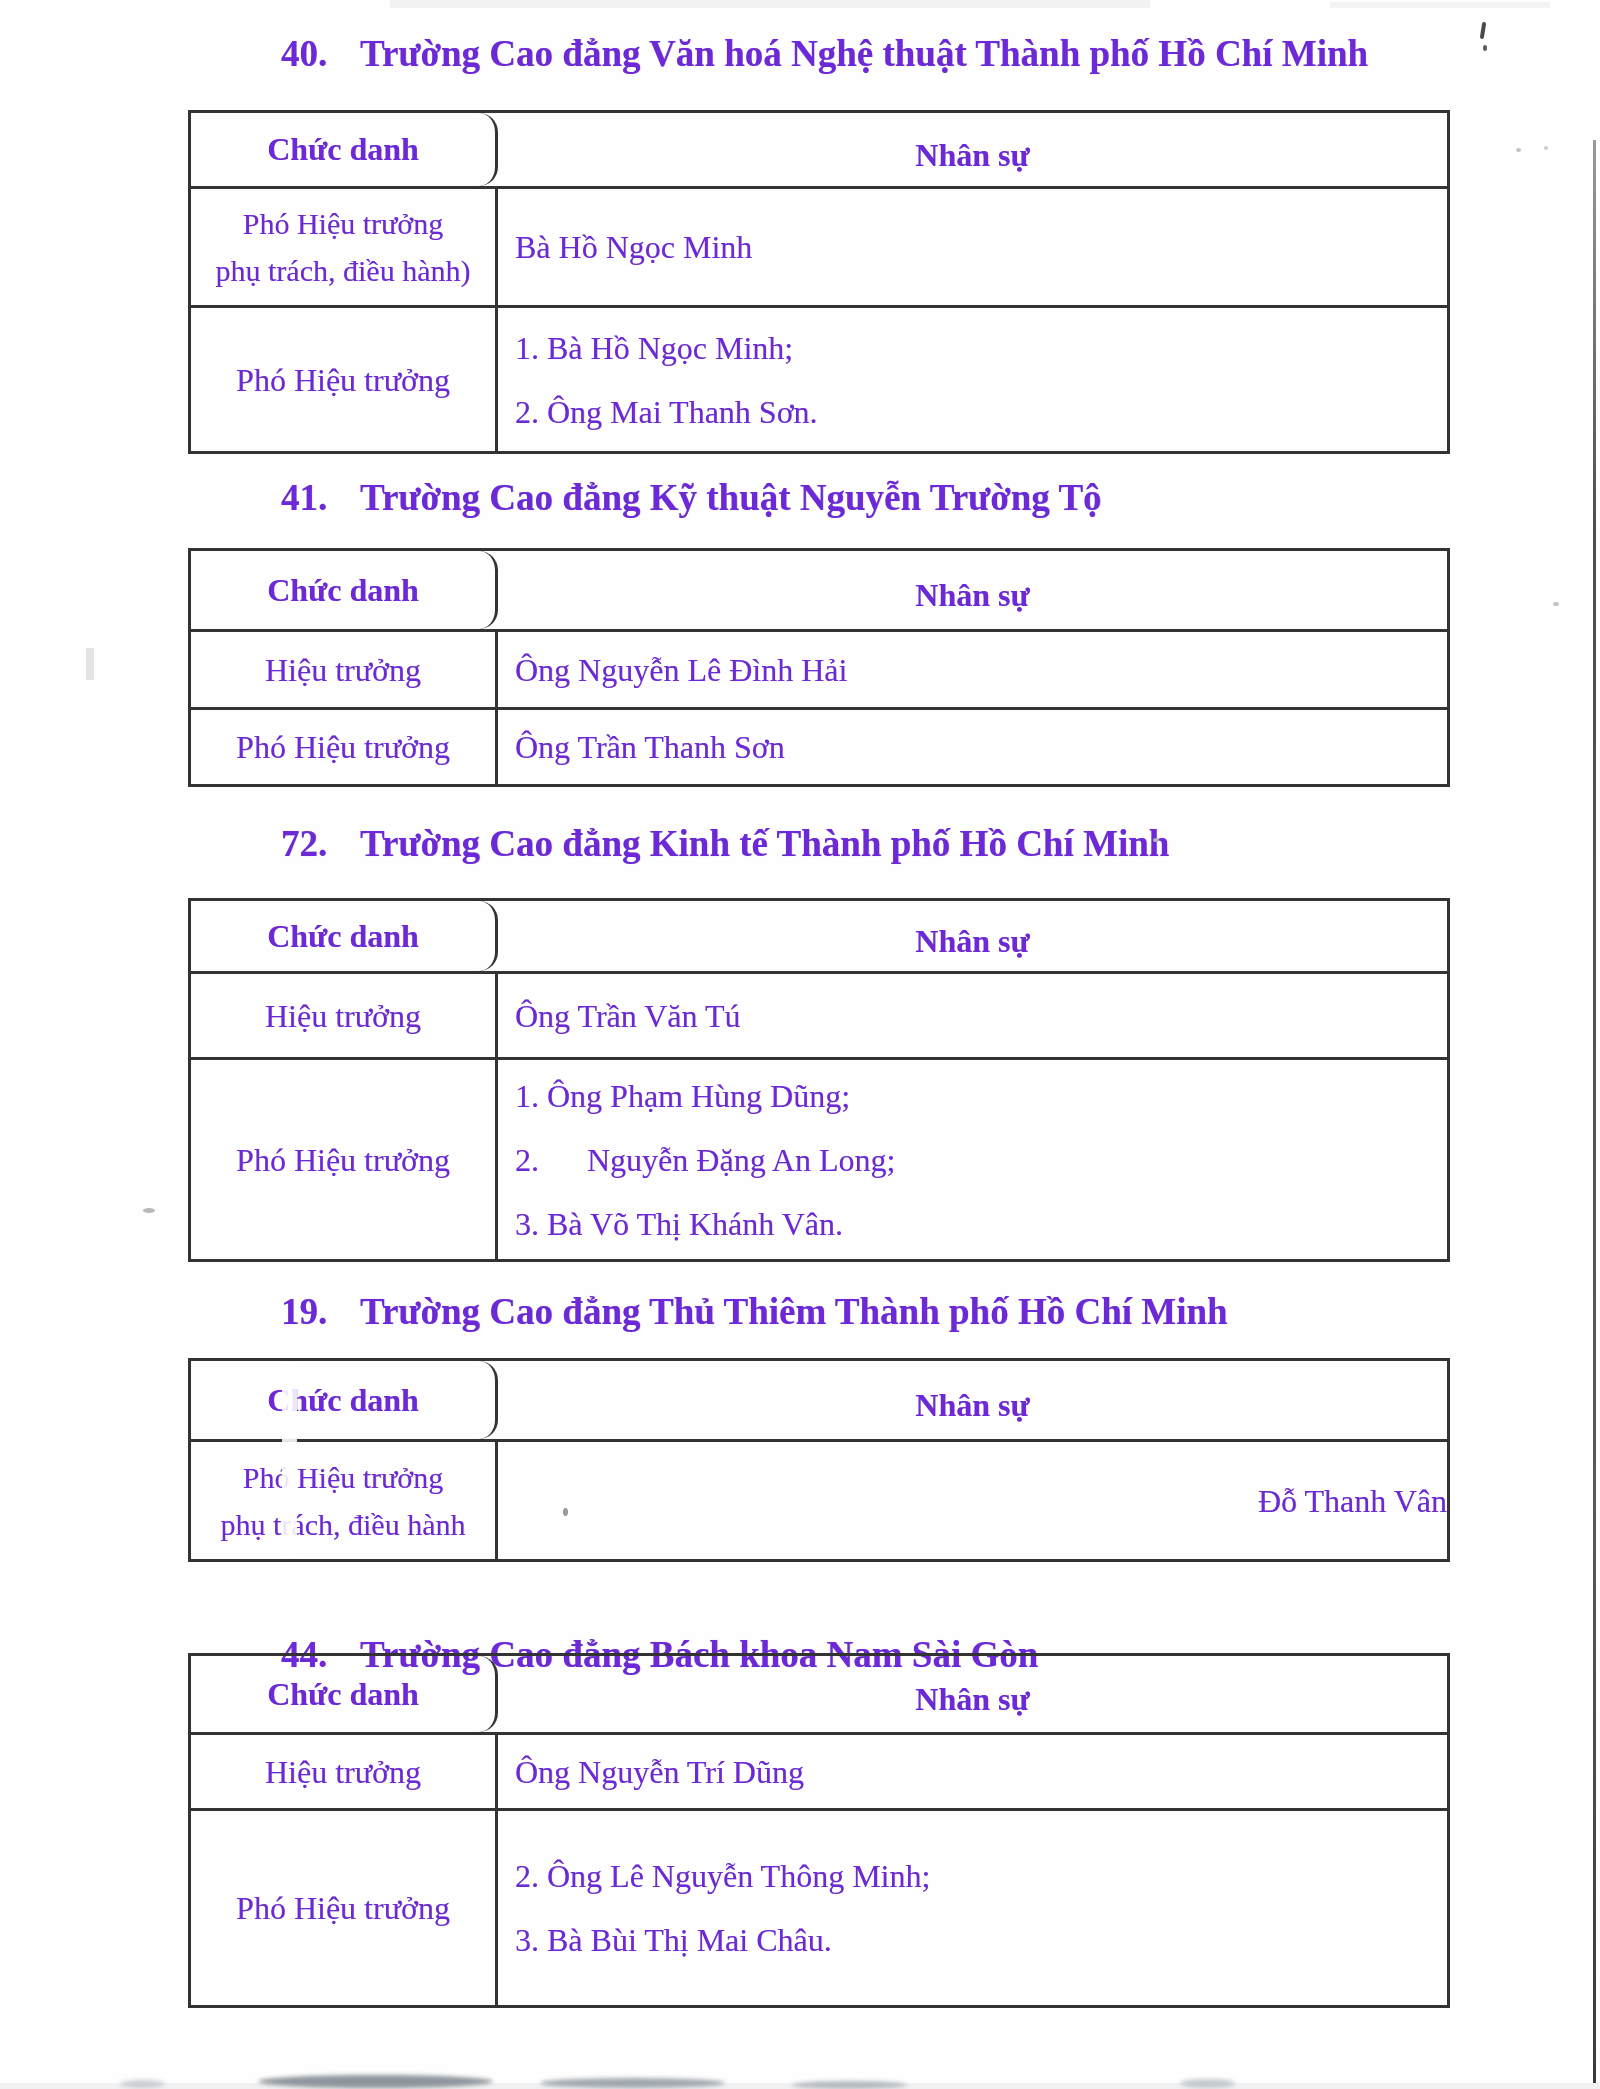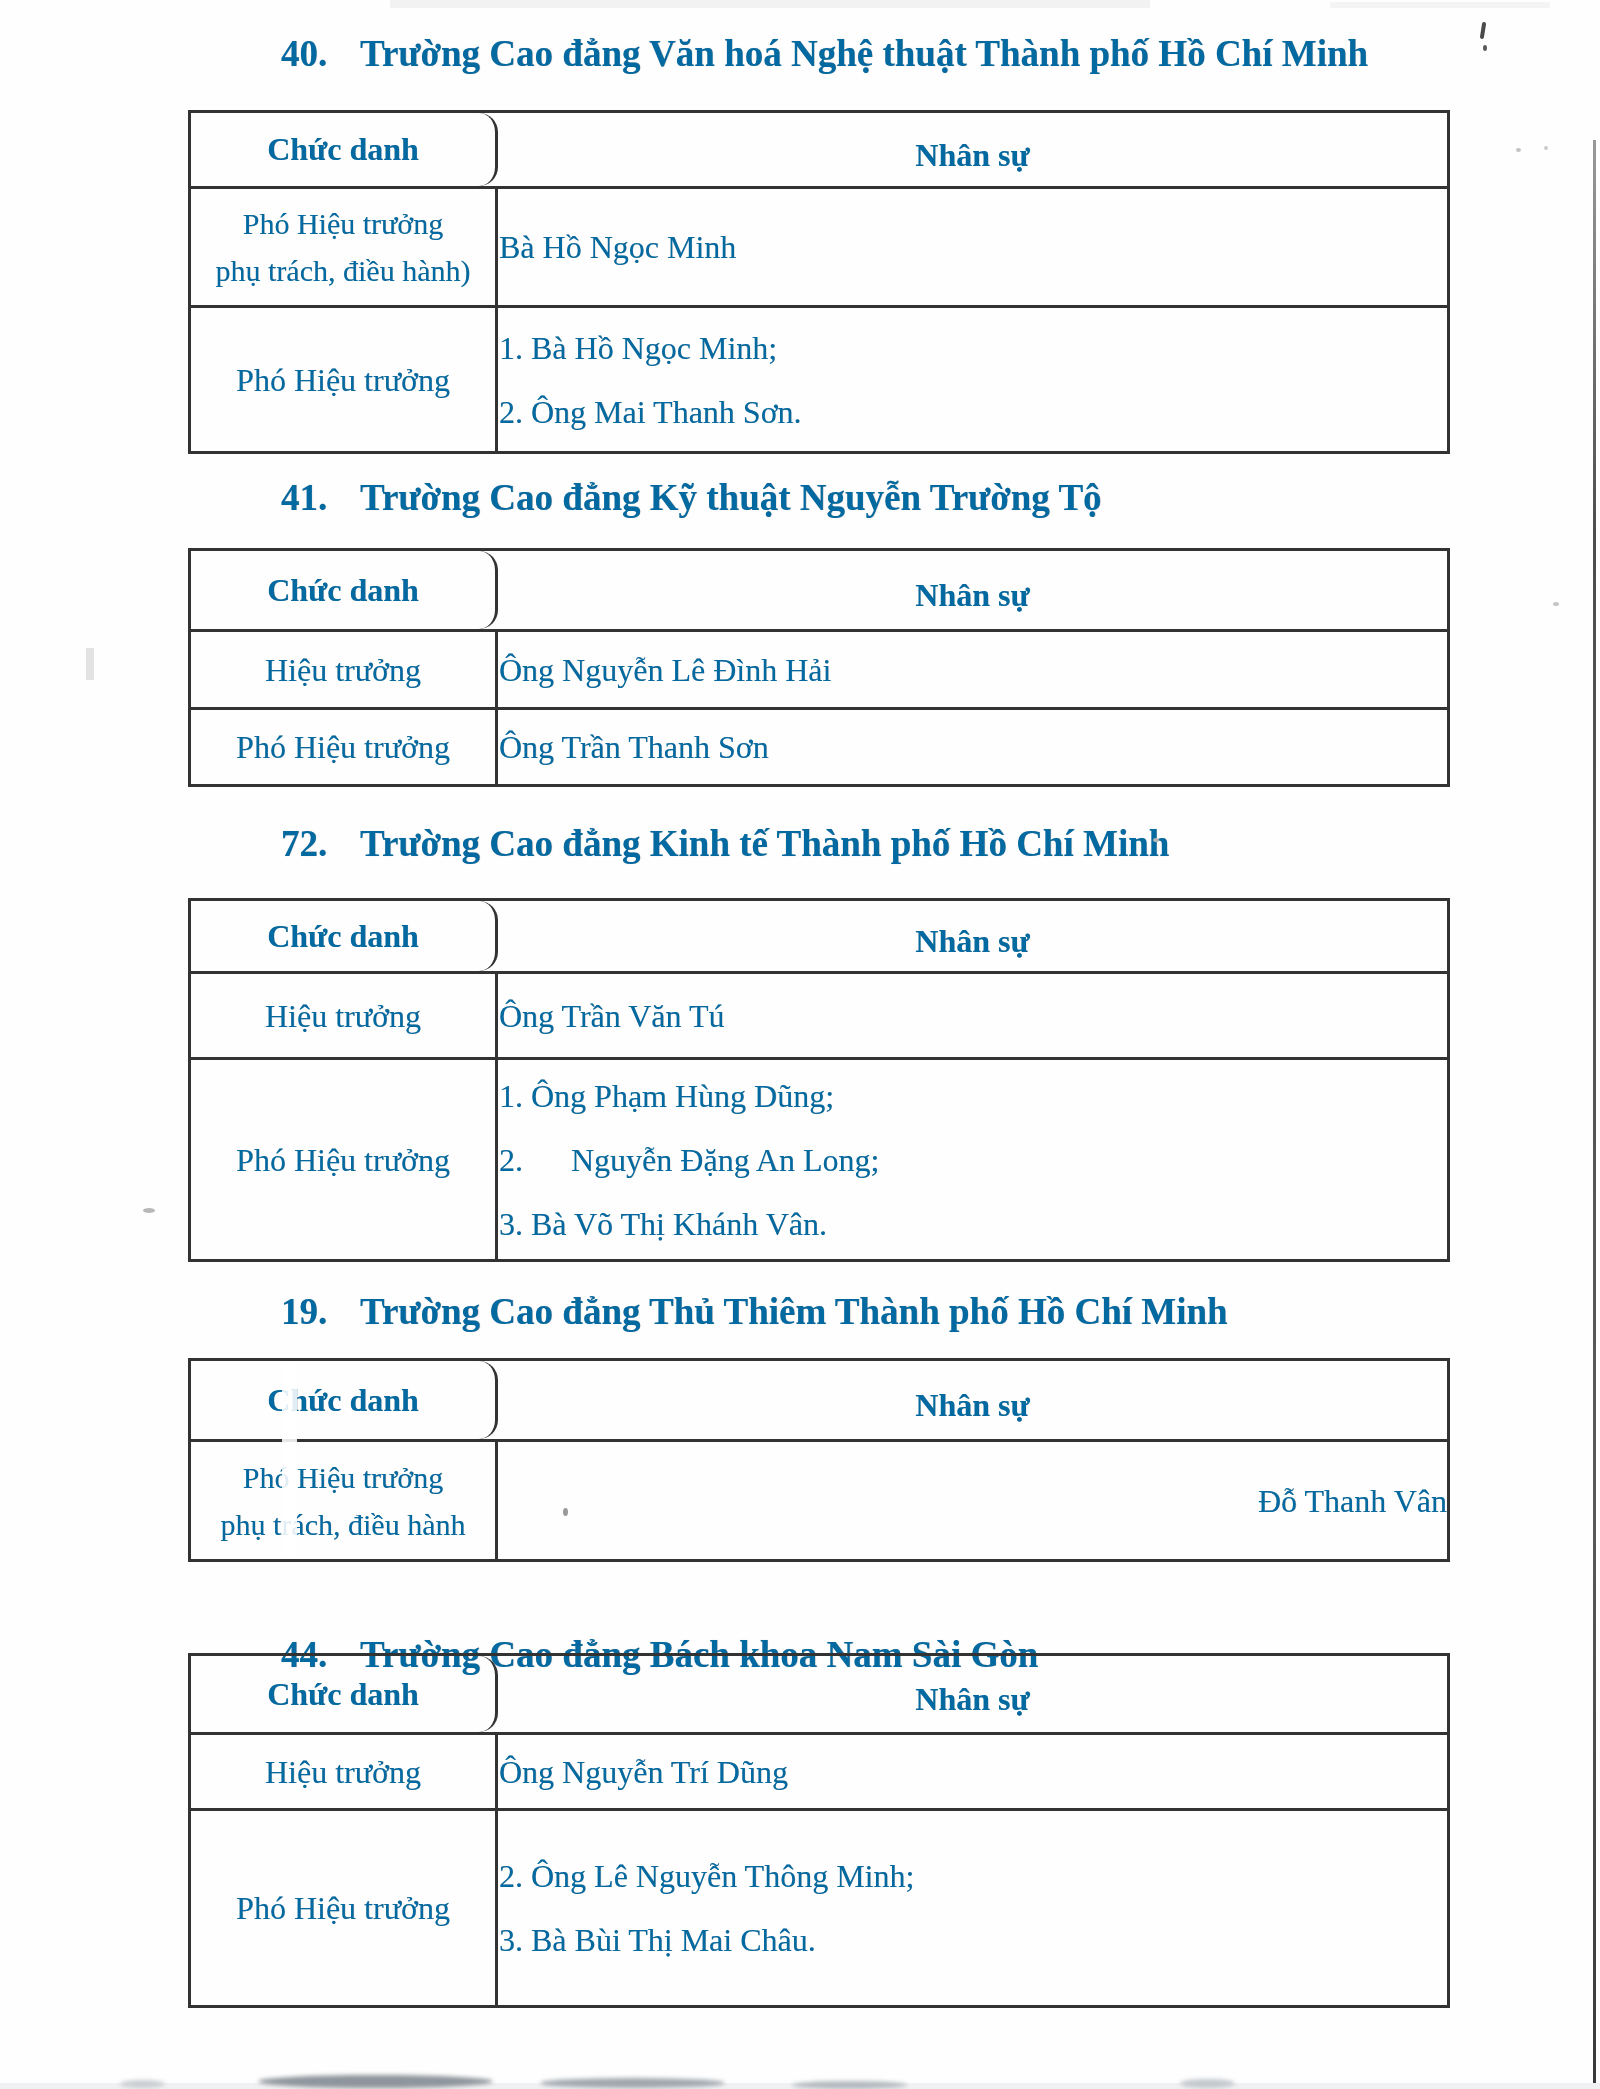--- a/index.html
+++ b/index.html
@@ -3,21 +3,21 @@
 <meta charset="utf-8">
 <style>
   html,body{margin:0;padding:0;background:#e9e9e9;}
   .page{
     position:relative;
     width:1600px;height:2089px;
     margin:0 auto;
     background:#fefefe;
     overflow:hidden;
     font-family:"Liberation Serif","DejaVu Serif",serif;
-    color:#0369a1;
+    color:#6d28d9;
   }
   .sec-title{
     position:absolute;left:281px;margin:0;
     font-size:37px;font-weight:bold;line-height:48px;
     white-space:nowrap;
     text-shadow:0.3px 0.3px 0.7px rgba(25,25,25,0.35);
   }
   .sec-title .num{display:inline-block;min-width:79px;}
   .tbl{
     position:absolute;left:188px;width:1262px;
@@ -28,21 +28,21 @@
   .tr{display:flex;border-top:3px solid #333;}
   .tr:first-child{border-top:none;}
   .td{box-sizing:border-box;}
   .c1{
     width:307px;border-right:3px solid #333;
     display:flex;flex-direction:column;justify-content:center;
     align-items:center;text-align:center;
   }
   .c2{
     flex:1;display:flex;flex-direction:column;justify-content:center;
-    padding-left:1px;
+    padding-left:17px;
   }
   .head .td{font-weight:bold;border-radius:19px;}
   .head .c2{align-items:center;padding-left:0;margin-top:11px;}
   .rl{line-height:42px;}
   .small .rl{font-size:30px;line-height:47px;}
   .pl{white-space:pre-wrap;line-height:64px;}
   .indent{padding-left:100px;align-items:flex-end;}
   
   .artifact{position:absolute;pointer-events:none;}
   .edge-line{

